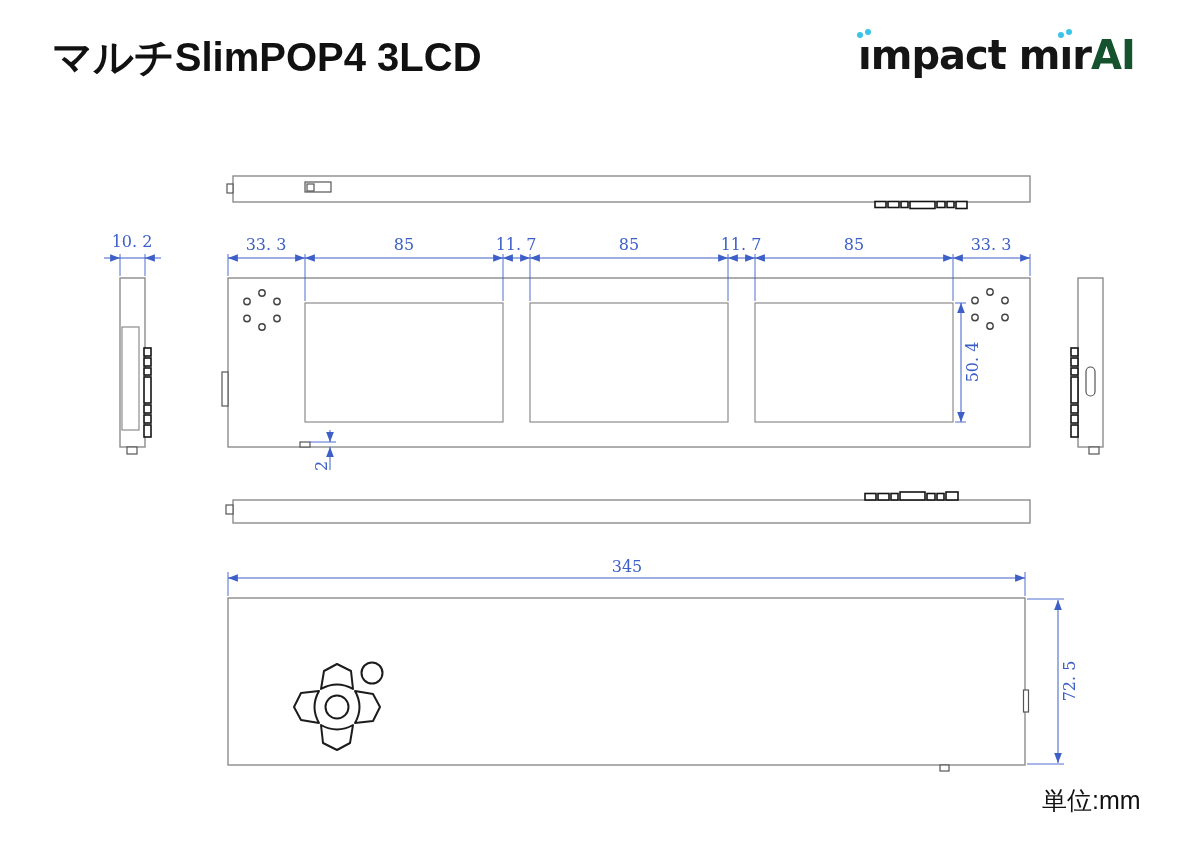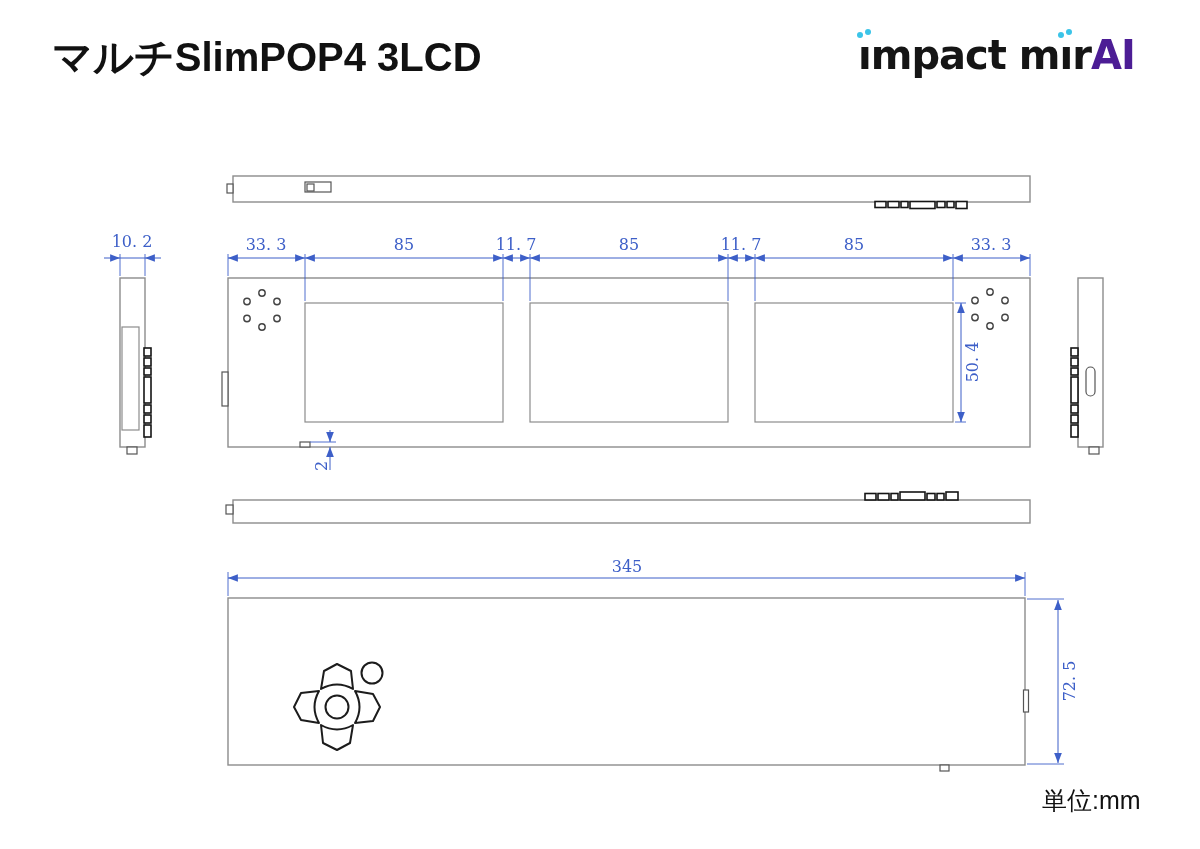--- a/index.html
+++ b/index.html
@@ -6,21 +6,21 @@
   #page{position:relative;width:1164px;height:849px;background:#ffffff;overflow:hidden;
         font-family:"Liberation Sans","DejaVu Sans",sans-serif;}
   
   #title{position:absolute;left:52px;top:30px;font-size:40px;font-weight:bold;color:#111;
          letter-spacing:0px;white-space:nowrap;}
   #logo{position:absolute;left:858px;top:32px;font-size:40px;font-weight:bold;color:#151515;
         letter-spacing:-1px;white-space:nowrap;font-family:"DejaVu Sans","Liberation Sans",sans-serif;}
   #logo .li{position:relative;display:inline-block;}
   #logo .li::after{content:"";position:absolute;left:-1px;top:0px;width:6px;height:6px;border-radius:50%;
         background:#3BC4E8;box-shadow:8px -3px 0 0 #3BC4E8;}
-  #logo .ai{color:#4c1d95;}
+  #logo .ai{color:#14532d;}
   #unit{position:absolute;left:1042px;top:784px;font-size:25px;color:#111;white-space:nowrap;}
   
   svg{position:absolute;left:0;top:0;}
   .outline{fill:#ffffff;stroke:#8c8c8c;stroke-width:1.4;}
   .thin{fill:none;stroke:#8c8c8c;stroke-width:1.2;}
   .detail{fill:#ffffff;stroke:#555;stroke-width:1.2;}
   .hole{fill:none;stroke:#444;stroke-width:1.4;}
   .conn{fill:#ffffff;stroke:#151515;stroke-width:1.6;}
   .fan{fill:none;stroke:#1c1c1c;stroke-width:2;stroke-linejoin:round;}
   .dim{stroke:#3D5FC8;stroke-width:1;fill:none;}

